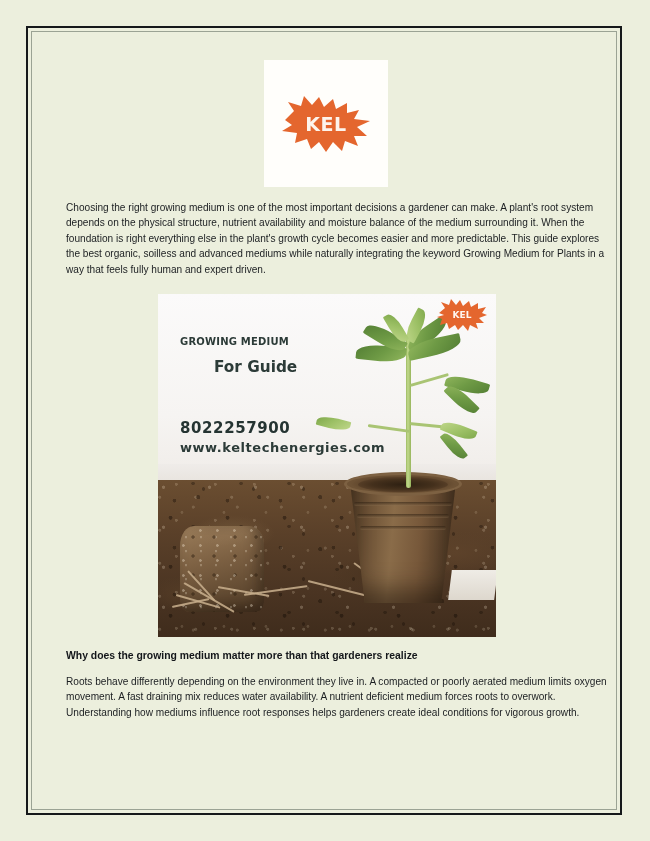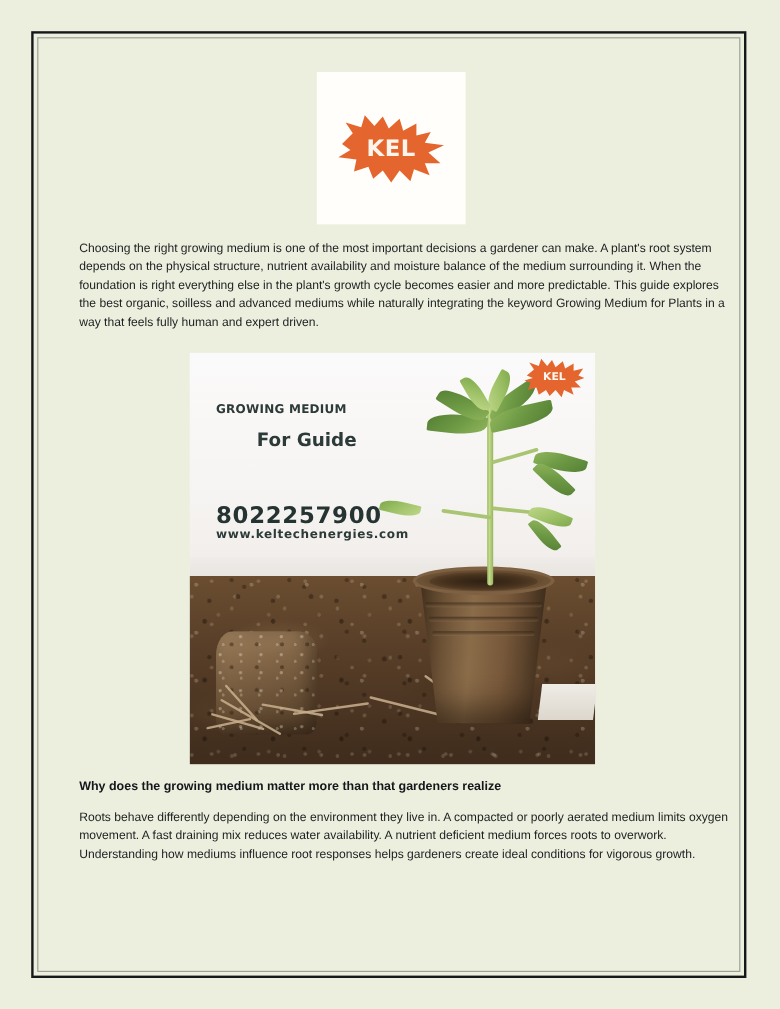--- a/index.html
+++ b/index.html
@@ -310,31 +310,31 @@
     font-size: 15.3px;
     font-family: "DejaVu Sans", sans-serif;
     white-space: nowrap;
   }
   .photo-phone {
     position: absolute;
     left: 22px;
     top: 125px;
     color: #253432;
     font-weight: bold;
-    font-size: 19px;
+    font-size: 15px;
     letter-spacing: 0.6px;
     font-family: "DejaVu Sans", sans-serif;
   }
   .photo-site {
     position: absolute;
     left: 22px;
     top: 146px;
     color: #2c3b38;
     font-weight: bold;
-    font-size: 10px;
+    font-size: 13px;
     letter-spacing: 0.55px;
     font-family: "DejaVu Sans", sans-serif;
   }
 
   
   .photo-badge {
     position: absolute;
     right: 8px;
     top: 4px;
     width: 52px;

